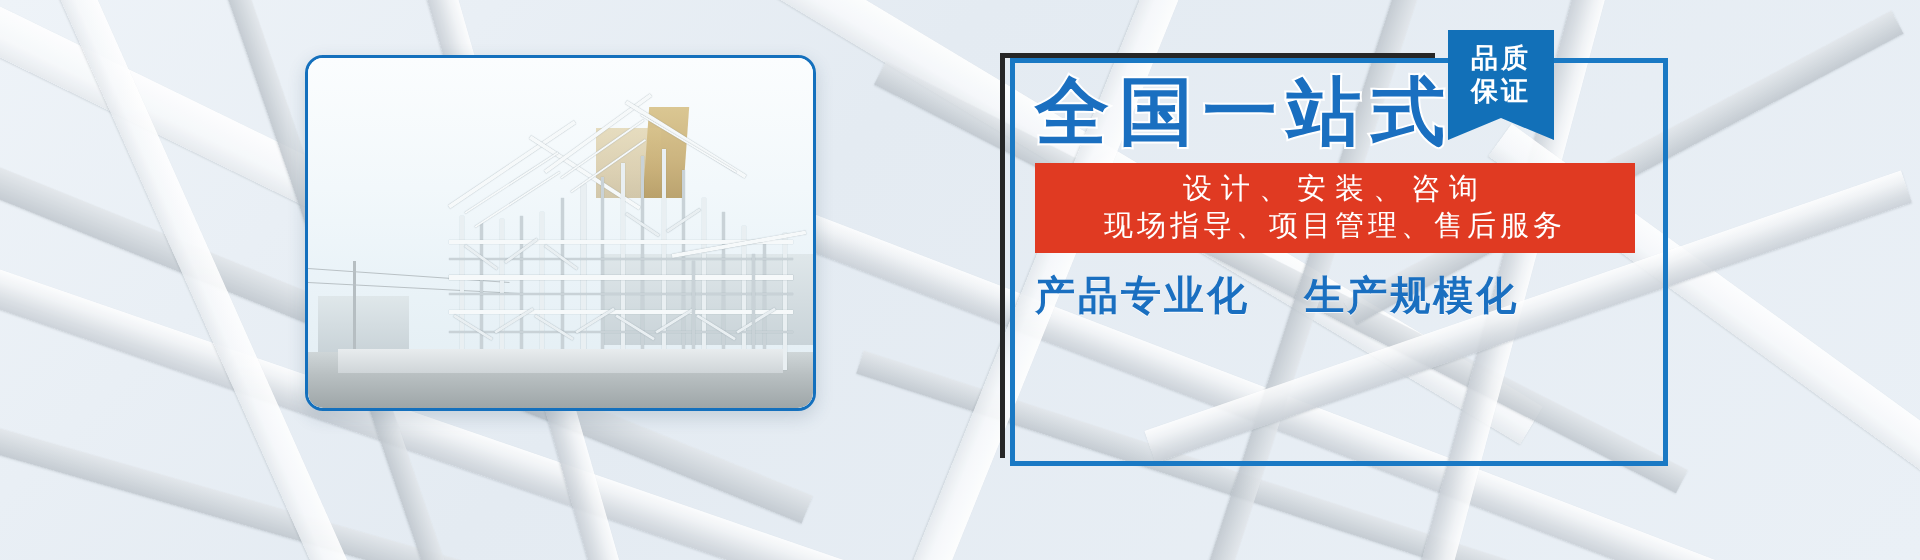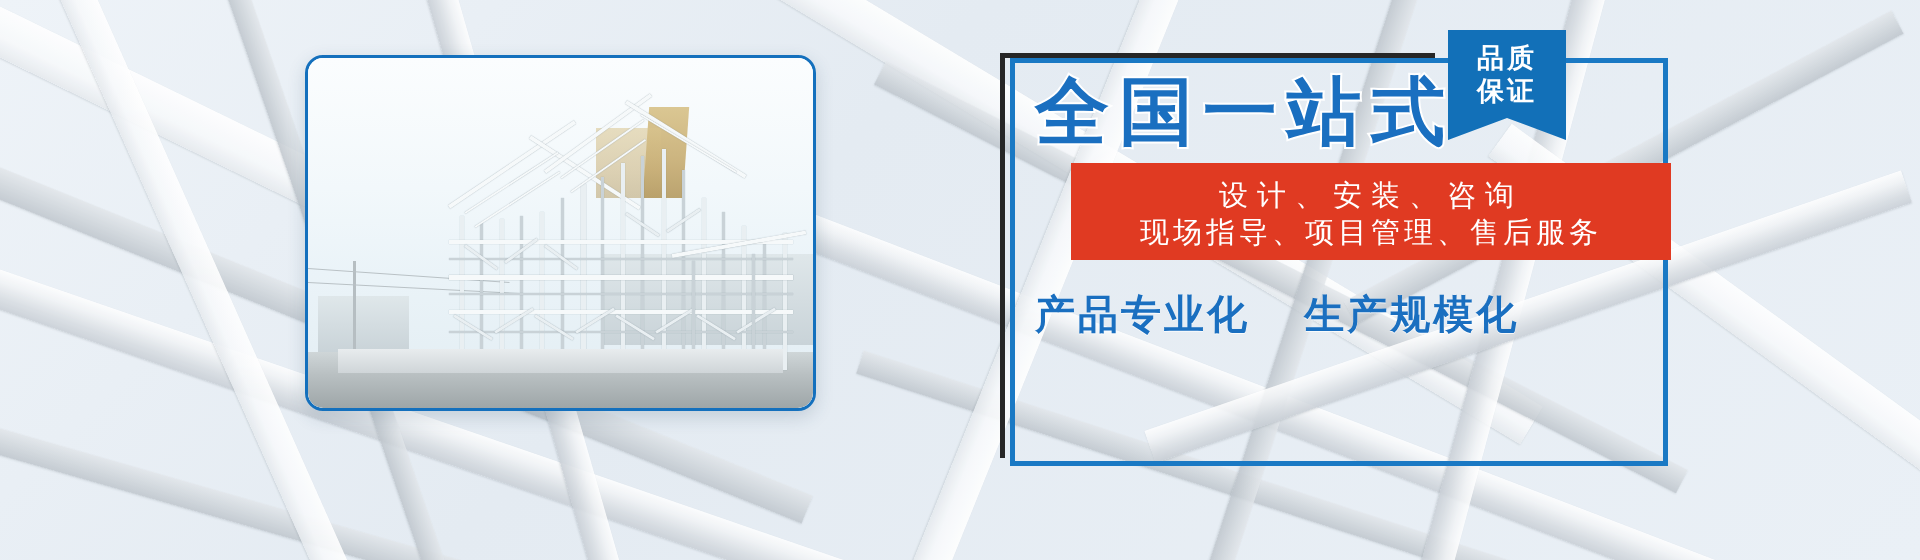--- a/index.html
+++ b/index.html
@@ -67,42 +67,40 @@
     -webkit-text-stroke:4px #ffffff;paint-order:stroke fill;
     text-shadow:0 0 2px rgba(255,255,255,.9);
     margin:0 0 4px 0;white-space:nowrap;
   }
   .subhead{
     font-size:46px;font-weight:bold;letter-spacing:5px;line-height:1.15;
     color:#1a6fc0;margin:10px 0 0 2px;white-space:nowrap;
     text-shadow:0 1px 0 rgba(255,255,255,.8);
   }
   .redbox{
-    margin-top:14px;background:#e03a22;padding:14px 14px 9px 14px;width:600px;
+    margin-top:14px;background:#e03a22;padding:7px 14px 9px 14px;width:600px;
     box-sizing:border-box;
-    margin-left:36px;
   }
   .redline{color:#ffffff;font-size:29px;letter-spacing:4px;line-height:1.28;
     text-align:center;white-space:nowrap;}
   .redline.l1{letter-spacing:9px;}
-  .slogans{margin-top:28px;}
+  .slogans{margin-top:16px;}
   .slogan{
     font-size:40px;font-weight:bold;letter-spacing:3px;line-height:1.32;
     color:#1a6fc0;white-space:nowrap;
     text-shadow:0 1px 0 rgba(255,255,255,.75);
   }
   .slogan .gap{display:inline-block;width:26px;}
 
   
   .ribbon{
     position:absolute;left:1448px;top:30px;width:106px;height:110px;
     background:#1270b8;
     clip-path:polygon(0 0,100% 0,100% 100%,50% 80%,0 100%);
     box-shadow:0 3px 7px rgba(30,60,95,.28);
-    padding-left:12px;
   }
   .ribbon-txt{
     position:absolute;left:0;right:0;top:12px;text-align:center;color:#ffffff;
     font-size:27px;font-weight:bold;letter-spacing:3px;line-height:1.22;
   }
 </style>
 </head>
 <body>
 
 <div id="banner">

